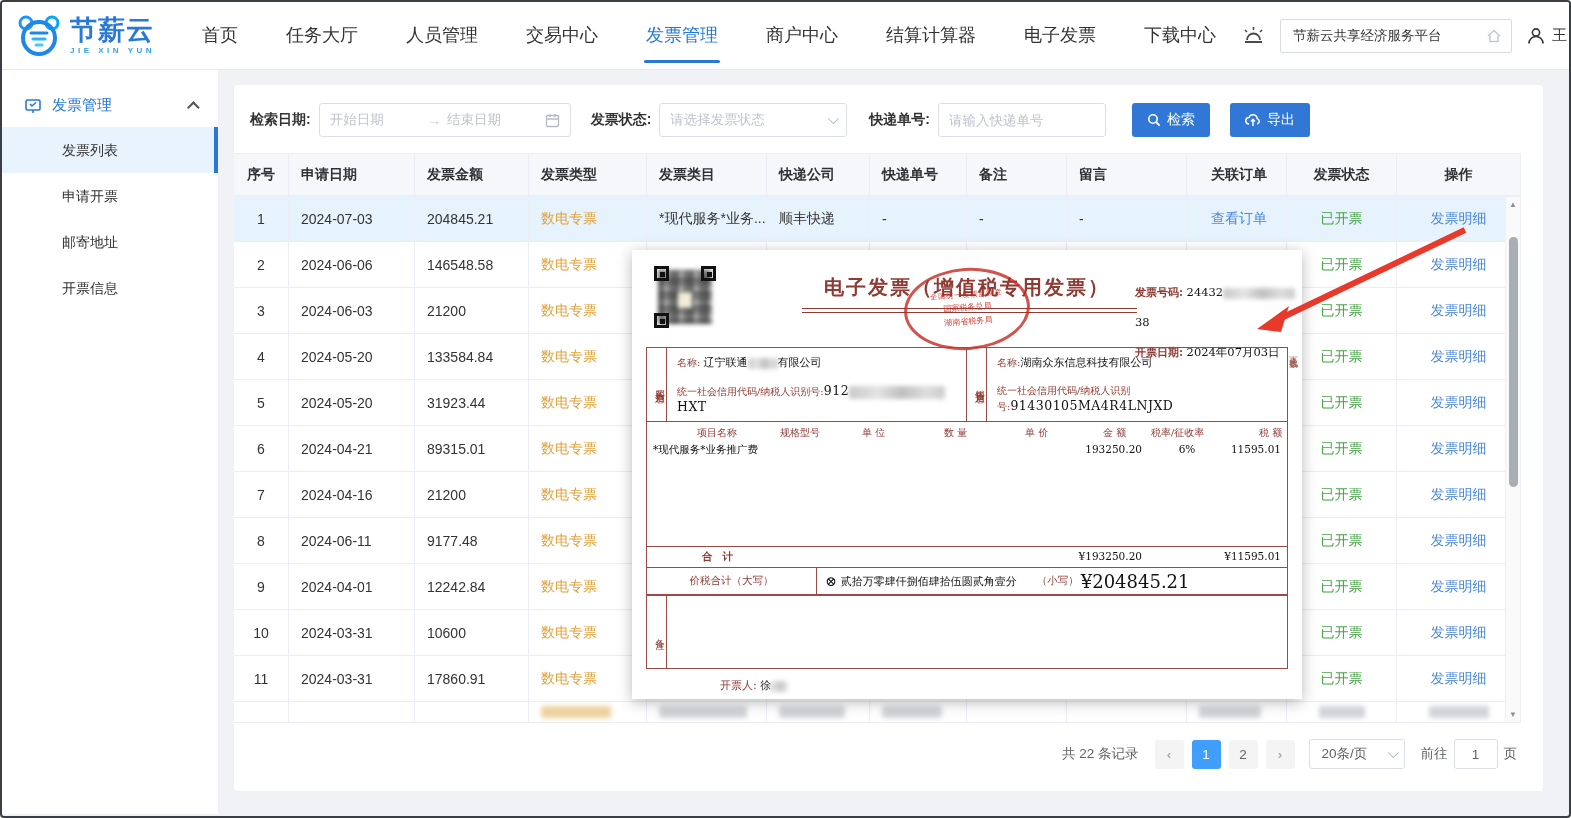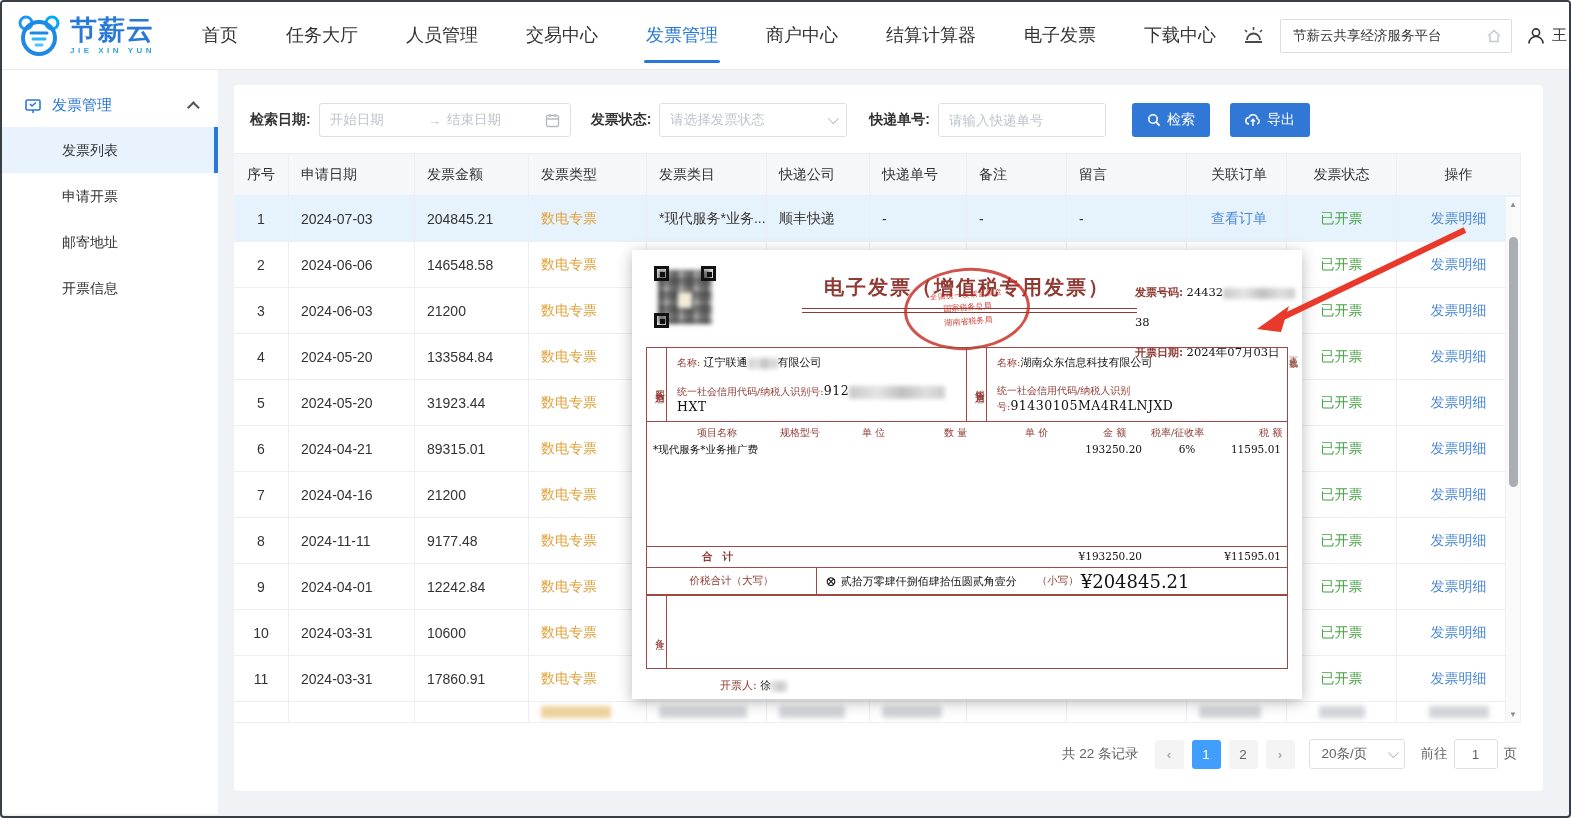--- a/index.html
+++ b/index.html
@@ -47,21 +47,21 @@
   .btn + .btn { margin-left:12px; }
 
   
   .tblwrap { position:relative; margin:0 22px 0 0; border:1px solid #ebeef5; border-left:none; }
   .t-row { display:grid; grid-template-columns:55px 126px 114px 118px 120px 103px 97px 100px 120px 100px 110px 1fr; border-bottom:1px solid #ebeef5; height:46px; background:#fff; }
   .t-row.hd { background:#f5f7fa; height:42px; }
   .t-row.hl { background:#e7f3fc; }
   .t-row.partial { height:20px; overflow:hidden; border-bottom:none; }
   .t-cell { border-right:1px solid #ebeef5; display:flex; align-items:center; padding:0 12px; font-size:14px; color:#333; overflow:hidden; white-space:nowrap; }
   .t-row .t-cell:last-child { border-right:none; }
-  .t-row.hd .t-cell { font-weight:normal; color:#303133; }
+  .t-row.hd .t-cell { font-weight:bold; color:#303133; }
   .c-no { justify-content:center; }
   .c-status { justify-content:center; color:#47a447 !important; }
   .t-row.hd .c-status, .t-row.hd .c-action { color:#303133 !important; justify-content:center; }
   .c-type { color:#e2a23c !important; }
   .c-action { justify-content:center; color:#4a87d9 !important; cursor:pointer; }
   .c-order { color:#4a87d9 !important; cursor:pointer; padding-left:24px; }
   .t-row.hd .c-order { color:#303133 !important; cursor:default; }
   
   .vscroll { position:absolute; top:43px; right:0; bottom:0; width:15px; background:#fafafa; border-left:1px solid #f0f0f0; display:flex; flex-direction:column; align-items:center; }
   .vs-arrow { width:15px; height:15px; color:#8a8f99; font-size:8px; line-height:15px; text-align:center; cursor:pointer; }
@@ -371,21 +371,21 @@
               <div class="t-cell"></div>
               <div class="t-cell"></div>
               <div class="t-cell"></div>
               <div class="t-cell c-order"></div>
               <div class="t-cell c-status">已开票</div>
               <div class="t-cell c-action">发票明细</div>
             </div>
 
             <div class="t-row">
               <div class="t-cell c-no">8</div>
-              <div class="t-cell">2024-11-11</div>
+              <div class="t-cell">2024-06-11</div>
               <div class="t-cell">9177.48</div>
               <div class="t-cell c-type">数电专票</div>
               <div class="t-cell"></div>
               <div class="t-cell"></div>
               <div class="t-cell"></div>
               <div class="t-cell"></div>
               <div class="t-cell"></div>
               <div class="t-cell c-order"></div>
               <div class="t-cell c-status">已开票</div>
               <div class="t-cell c-action">发票明细</div>

